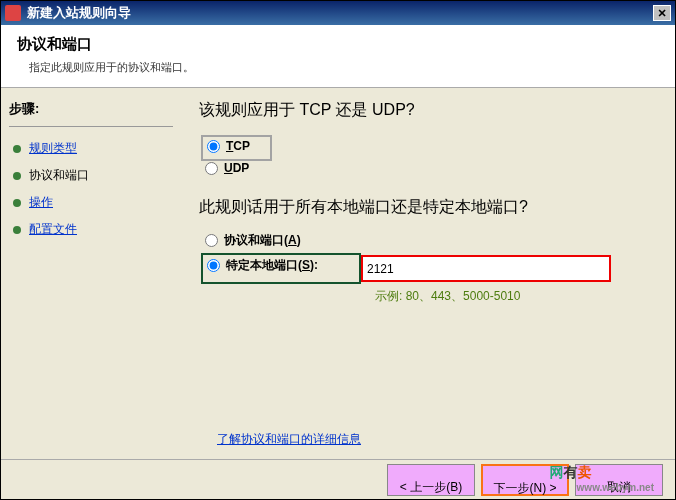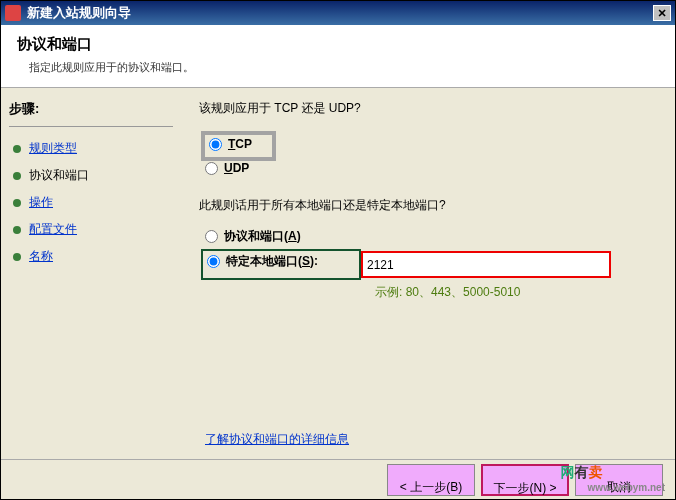--- a/index.html
+++ b/index.html
@@ -14,38 +14,38 @@
 .header-desc { font-size: 11px; margin-left: 12px; color: #333; }
 .body { display: flex; height: 380px; }
 .sidebar { width: 180px; padding: 12px 8px; }
 .steps-title { font-size: 13px; font-weight: bold; margin-bottom: 8px; }
 .steps-divider { height: 1px; background: #999; margin-bottom: 8px; }
 .step-item { display: flex; align-items: center; padding: 5px 4px; font-size: 12px; text-align: right; }
 .step-bullet { width: 8px; height: 8px; border-radius: 50%; background: #3a7f3a; margin-right: 8px; flex-shrink: 0; }
 .step-link { color: #0033cc; text-decoration: underline; cursor: pointer; }
 .step-current { color: #000; font-weight: normal; }
 .main { flex: 1; padding: 12px 18px; position: relative; }
-.question { font-size: 12px; margin-bottom: 14px; }
+.question { font-size: 16px; margin-bottom: 14px; }
 .radio-group { margin-left: 6px; margin-bottom: 22px; }
-.highlight-box { border: 4px solid #a3a3a3; padding: 2px 0; display: inline-block; margin-left: -4px; padding-left: 4px; padding-right: 20px; }
+.highlight-box { border: 2px solid #a3a3a3; padding: 2px 0; display: inline-block; margin-left: -4px; padding-left: 4px; padding-right: 20px; }
 .radio-row { display: flex; align-items: center; margin-bottom: 4px; font-size: 12px; }
 .radio-row input { margin-right: 6px; }
 .bold-label { font-weight: bold; }
 .und { text-decoration: underline; }
 .port-input-row { display: flex; align-items: center; margin-bottom: 4px; }
 .port-label-area { display: flex; align-items: center; width: 160px; }
 .port-label-area.hl { border: 2px solid #14532d; padding: 2px 0 8px 4px; margin-left: -4px; }
 .port-input { border: 1px solid #7a7a7a; padding: 1px 4px; font-size: 12px; height: 27px; width: 250px; font-family: inherit; }
 .port-input.hl { border: 2px solid #e00; }
 .example { font-size: 12px; color: #4d7c0f; margin-left: 170px; margin-top: 2px; }
-.help-link { color: #0033cc; text-decoration: underline; cursor: pointer; position: absolute; bottom: 20px; left: 24px; font-size: 12px; }
+.help-link { color: #0033cc; text-decoration: underline; cursor: pointer; position: absolute; bottom: 20px; left: 36px; font-size: 12px; }
 .footer { position: absolute; left: 0; right: 0; bottom: 0; height: 40px; border-top: 1px solid #aaa; display: flex; align-items: center; justify-content: flex-end; padding: 0 12px; gap: 6px; }
 .btn { min-width: 88px; height: 32px; background: #f0abfc; border: 1px solid #888; font-size: 12px; cursor: pointer; padding: 14px 8px; }
-.btn.primary { border: 2px solid #be185d; }
-.watermark { position: absolute; right: 10px; bottom: 6px; font-size: 14px; font-weight: bold; }
+.btn.primary { border: 2px solid #f97316; }
+.watermark { position: absolute; right: 21px; bottom: 6px; font-size: 14px; font-weight: bold; }
 .wm1 { color: #2a7; }
 .wm2 { color: #333; }
 .wm3 { color: #e50; }
 .wm-url { font-size: 10px; color: #888; text-align: right; padding-left: 27px; }
 </style>
 </head>
 <body>
 
 <div class="window">
   <div class="titlebar">
@@ -71,24 +71,20 @@
         <div class="step-bullet"></div>
         <span class="step-current">协议和端口</span>
       </div>
       <div class="step-item">
         <div class="step-bullet"></div>
         <span class="step-link">操作</span>
       </div>
       <div class="step-item">
         <div class="step-bullet"></div>
         <span class="step-link">配置文件</span>
-      </div>
-      <div class="step-item">
-        <div class="step-bullet"></div>
-        <span class="step-link">名称</span>
       </div>
     </div>
 
     <div class="main">
       <div class="question">该规则应用于 TCP 还是 UDP?</div>
       <div class="radio-group">
         <div class="highlight-box">
           <label class="radio-row">
             <input type="radio" name="proto" checked="" style="">
             <span class="bold-label"><span class="und">T</span><span>CP</span></span>

